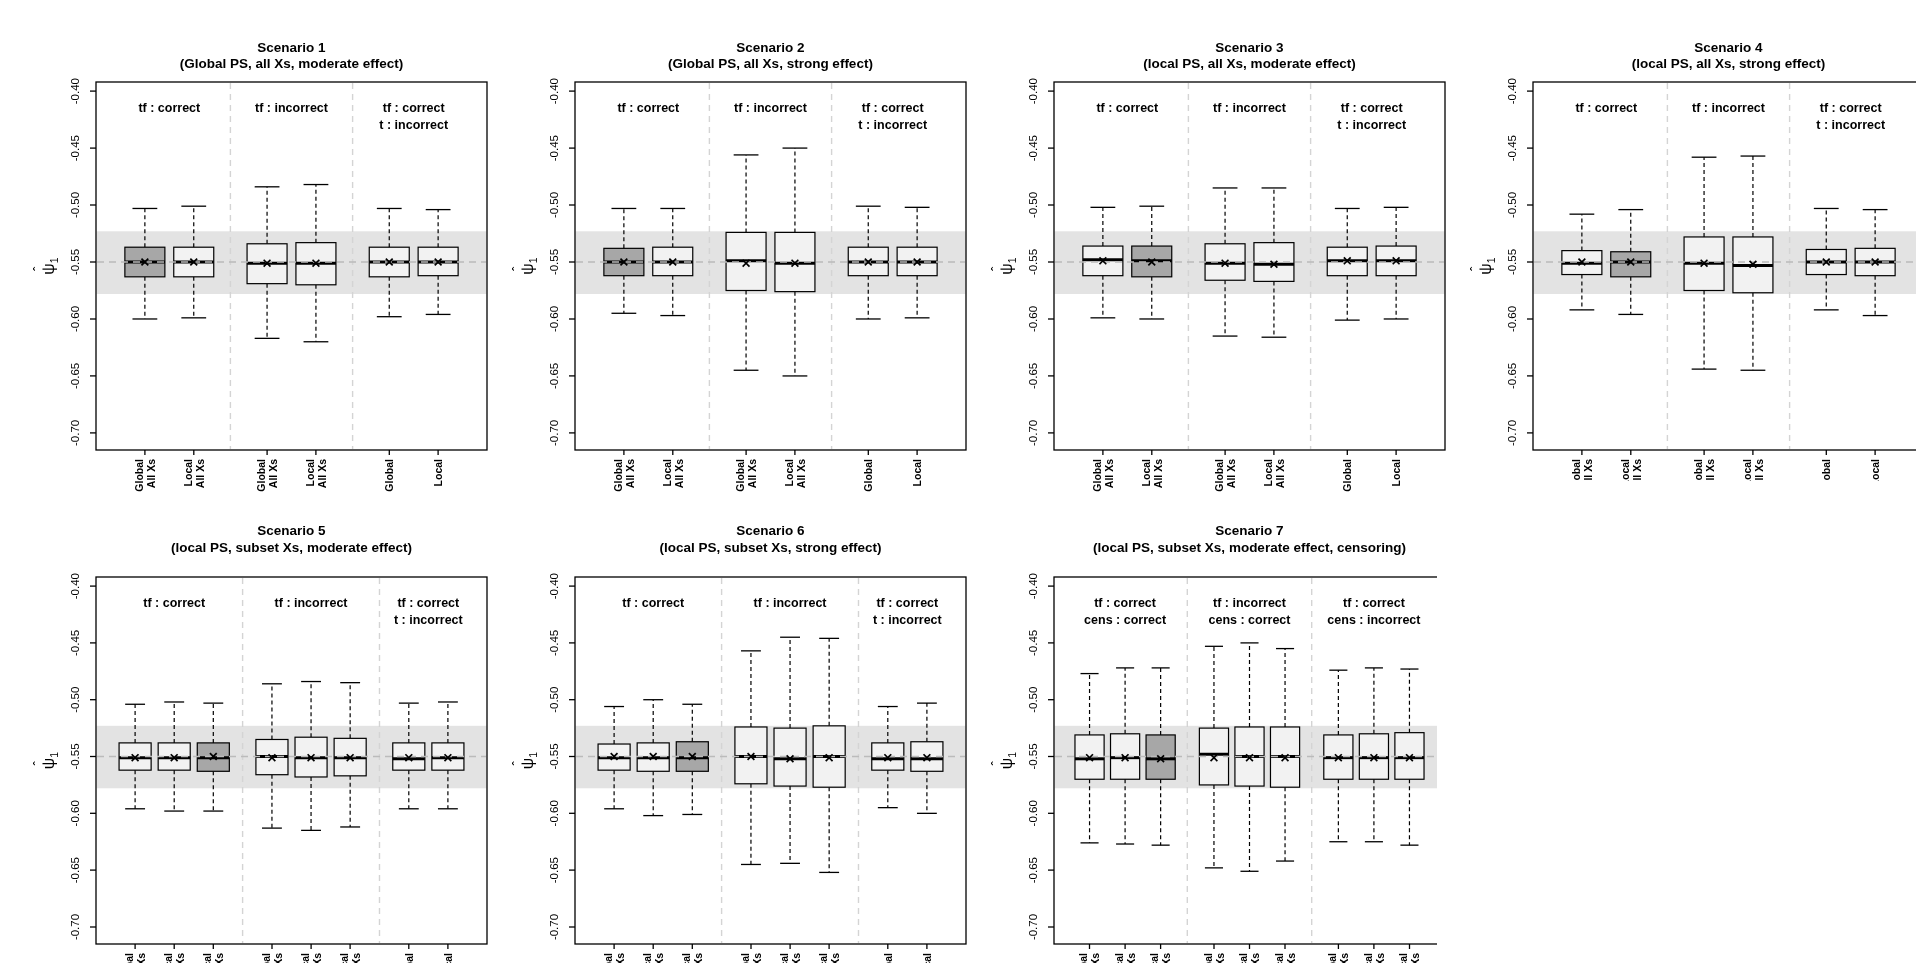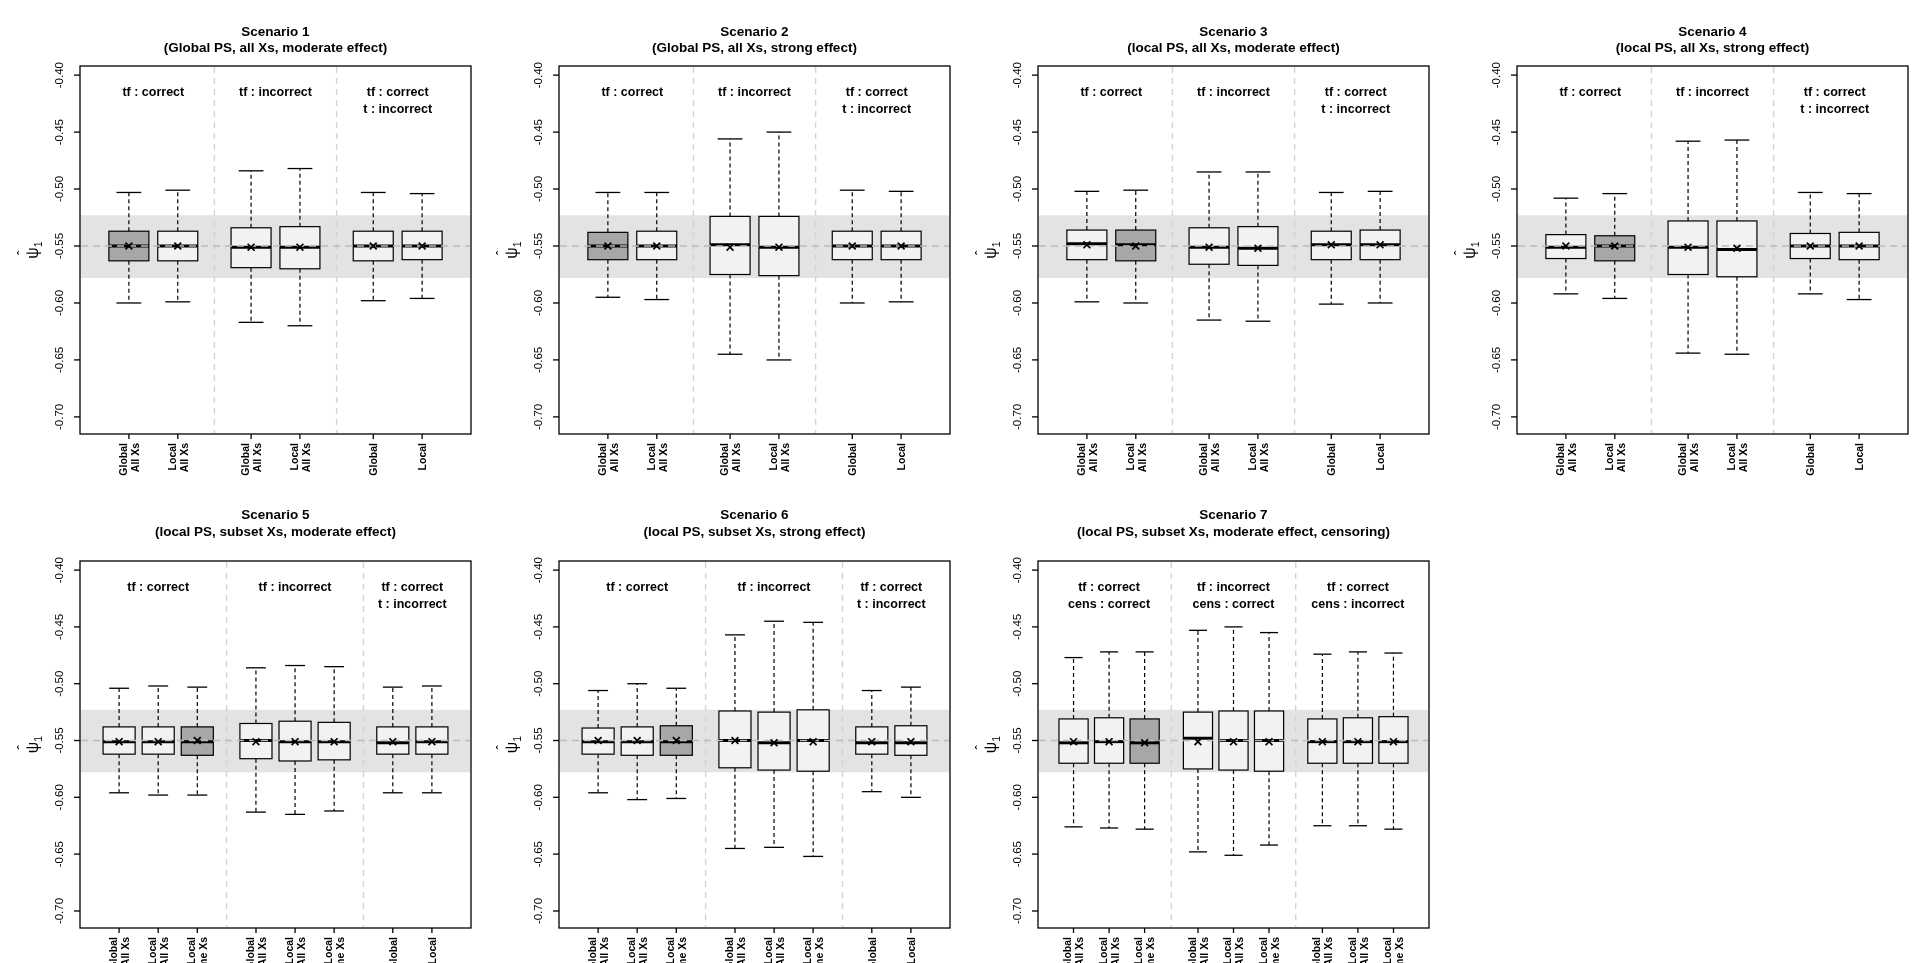--- a/index.html
+++ b/index.html
@@ -1,18 +1,18 @@
 <!DOCTYPE html>
 <html><head>
 <meta charset="utf-8">
 <style>
   html,body{margin:0;padding:0;background:#ffffff;}
   body{width:1916px;height:963px;font-family:"Liberation Sans",sans-serif;}
   #grid{display:grid;grid-template-columns:repeat(4,479px);grid-template-rows:481px 482px;width:1916px;height:963px;background:#ffffff;}
-  figure{margin:0;padding:16px;width:479px;background:#ffffff;}
+  figure{margin:16px;padding:16px;width:479px;background:#ffffff;}
   svg{display:block;font-family:"Liberation Sans","DejaVu Sans",sans-serif;}
   .empty-cell{background:#ffffff;}
 </style>
 </head>
 <body>
 
 <div id="grid">
   <figure>
       <svg width="479" height="481" viewBox="0 0 479 481" xmlns="http://www.w3.org/2000/svg">
         <rect x="0" y="0" width="479" height="481" fill="#ffffff"></rect>

